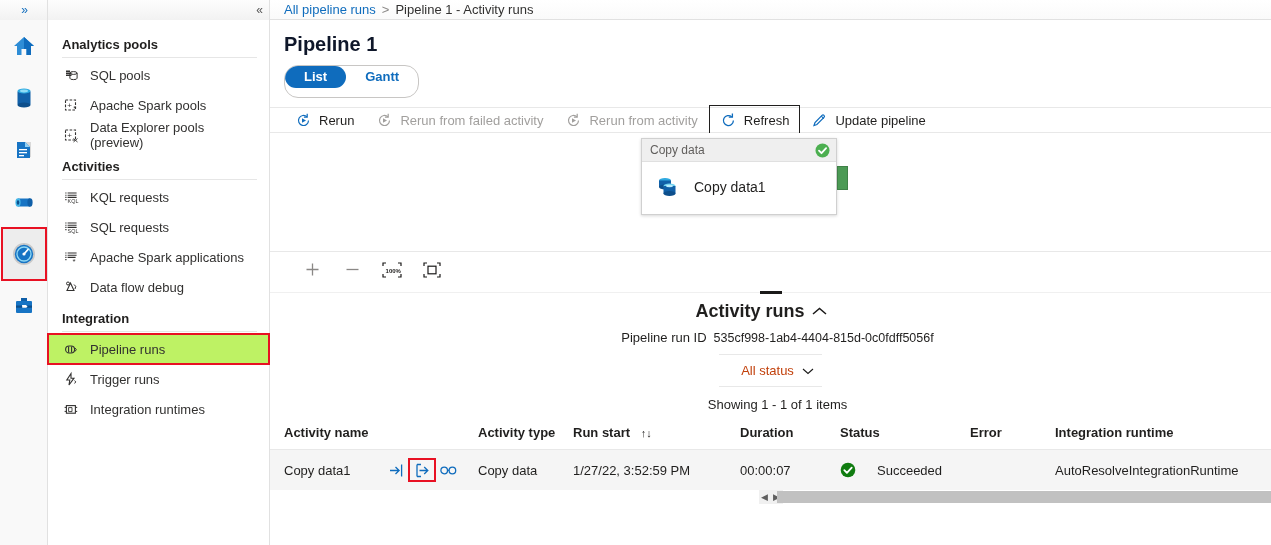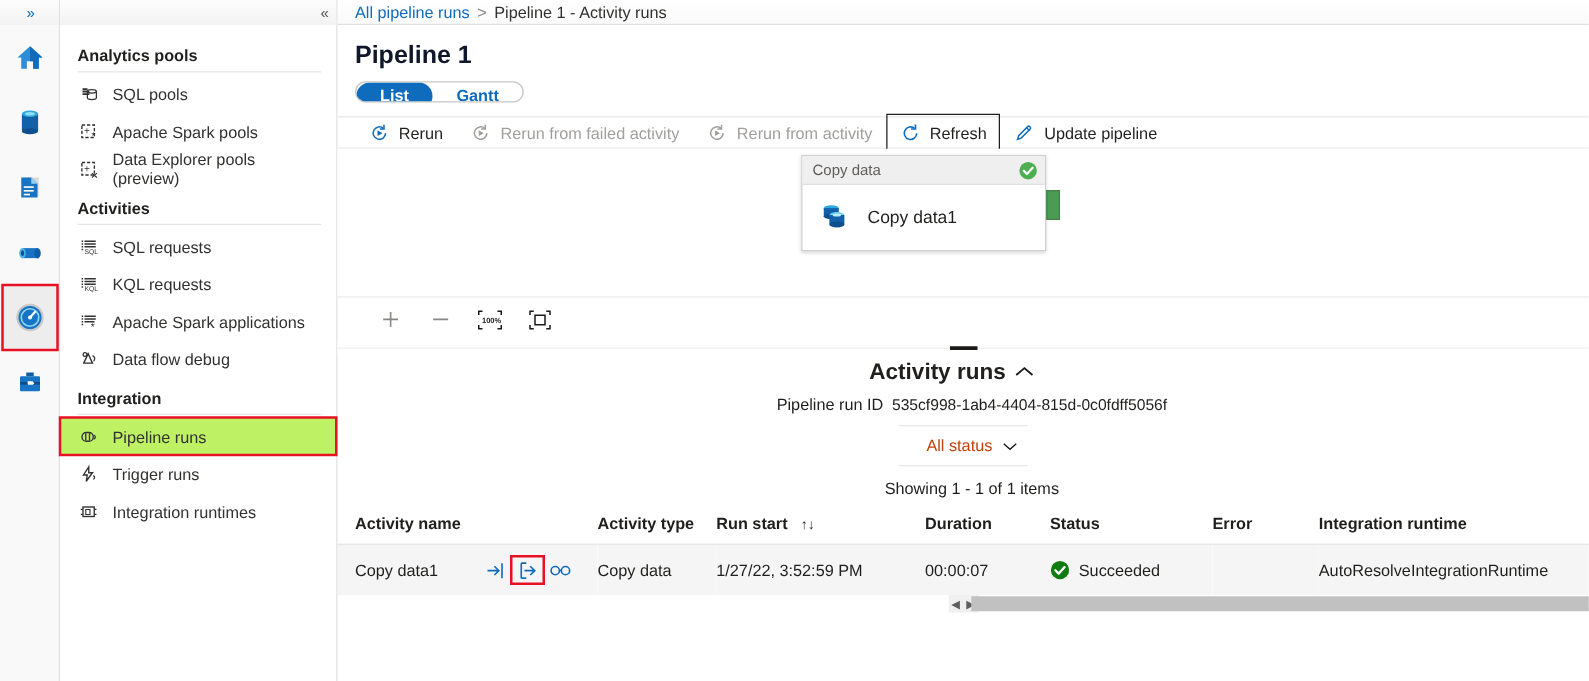--- a/index.html
+++ b/index.html
@@ -76,21 +76,21 @@
   }
   .bc-link { color: #0f6cbd; cursor: pointer; }
   .bc-sep { color: #8a8886; }
   .bc-current { color: #323130; }
 
   .page-title { font-size: 20px; font-weight: bold; color:#0f172a; padding: 13px 0 0 14px; }
 
   .pivot-wrap { padding: 9px 0 0 14px; }
   .pivot {
     display: inline-flex; border: 1px solid #c8c6c4;
-    border-radius: 14px; height: 17px; overflow: hidden; background:#fff;
+    border-radius: 14px; height: 33px; overflow: hidden; background:#fff;
   }
   .pivot-btn {
     padding: 0 19px; height: 22px; line-height: 22px;
     font-size: 13px; color: #0f6cbd; cursor: pointer;
     border-radius: 14px; font-weight: 600; background: transparent;
     display:flex; align-items:center;
   }
   .pivot-btn.active { background: #0f6cbd; color: #fff; }
 
   .toolbar {
@@ -185,21 +185,21 @@
   .td-pad { padding-left: 14px !important; }
   .sort-ico { color:#201f1e; margin-left: 7px; font-size: 11px; }
 
   .name-cell { display:flex; align-items:center; gap: 0; }
   .name-text { width: 99px; }
   .row-ico {
     width: 26px; height: 22px; display:flex; align-items:center; justify-content:center;
     cursor:pointer; color:#0f6cbd;
   }
   .row-ico.boxed { outline: 2px solid #e81123; outline-offset: -1px; }
-  .status-cell { display:flex; align-items:center; gap: 7px; }
+  .status-cell { display:flex; align-items:center; gap: 21px; }
 
   .hscroll {
     height: 14px; background: #f0f0f0; display:flex; align-items:center;
     position: relative; margin-top: 0;
   }
   .hscroll-arrow { width: 12px; text-align:center; font-size: 9px; color:#5e5e5e; cursor:pointer; }
   .hscroll-track { flex:1 1 auto; height: 14px; position:relative; }
   .hscroll-thumb {
     position:absolute; left: 6px; top: 1px; height: 12px; width: 620px;
     background: #c1c1c1; cursor: pointer;
@@ -327,35 +327,35 @@
       </div>
 
       <div class="nav-group-title">Activities</div>
       <div class="nav-sep"></div>
 
       <div class="nav-item">
         <span class="nav-ico">
           <svg width="17" height="17" viewBox="0 0 17 17">
             <path d="M2.3 4 h1.2 M2.3 6.2 h1.2 M2.3 8.4 h1.2 M2.3 10.6 h1.2" stroke="#323130" stroke-width="1.1"></path>
             <path d="M4.6 4 h9 M4.6 6.2 h9 M4.6 8.4 h9" stroke="#323130" stroke-width="1.1"></path>
-            <text x="4.6" y="14.2" font-size="5.4" font-family="Liberation Sans" fill="#323130">SQL</text>
-          </svg>
-        </span>
-        <span>SQL requests</span>
+            <text x="4.6" y="14.2" font-size="5.4" font-family="Liberation Sans" fill="#323130">KQL</text>
+          </svg>
+        </span>
+        <span>KQL requests</span>
       </div>
 
       <div class="nav-item">
         <span class="nav-ico">
           <svg width="17" height="17" viewBox="0 0 17 17">
             <path d="M2.3 4 h1.2 M2.3 6.2 h1.2 M2.3 8.4 h1.2 M2.3 10.6 h1.2" stroke="#323130" stroke-width="1.1"></path>
             <path d="M4.6 4 h9 M4.6 6.2 h9 M4.6 8.4 h9" stroke="#323130" stroke-width="1.1"></path>
-            <text x="4.6" y="14.2" font-size="5.4" font-family="Liberation Sans" fill="#323130">KQL</text>
-          </svg>
-        </span>
-        <span>KQL requests</span>
+            <text x="4.6" y="14.2" font-size="5.4" font-family="Liberation Sans" fill="#323130">SQL</text>
+          </svg>
+        </span>
+        <span>SQL requests</span>
       </div>
 
       <div class="nav-item">
         <span class="nav-ico">
           <svg width="17" height="17" viewBox="0 0 17 17">
             <path d="M2.3 4 h1.2 M2.3 6.2 h1.2 M2.3 8.4 h1.2 M2.3 10.6 h1.2" stroke="#323130" stroke-width="1.1"></path>
             <path d="M4.6 4 h9 M4.6 6.2 h9 M4.6 8.4 h8" stroke="#323130" stroke-width="1.1"></path>
             <text x="9.6" y="14.8" font-size="8" font-family="Liberation Sans" fill="#323130">*</text>
           </svg>
         </span>

